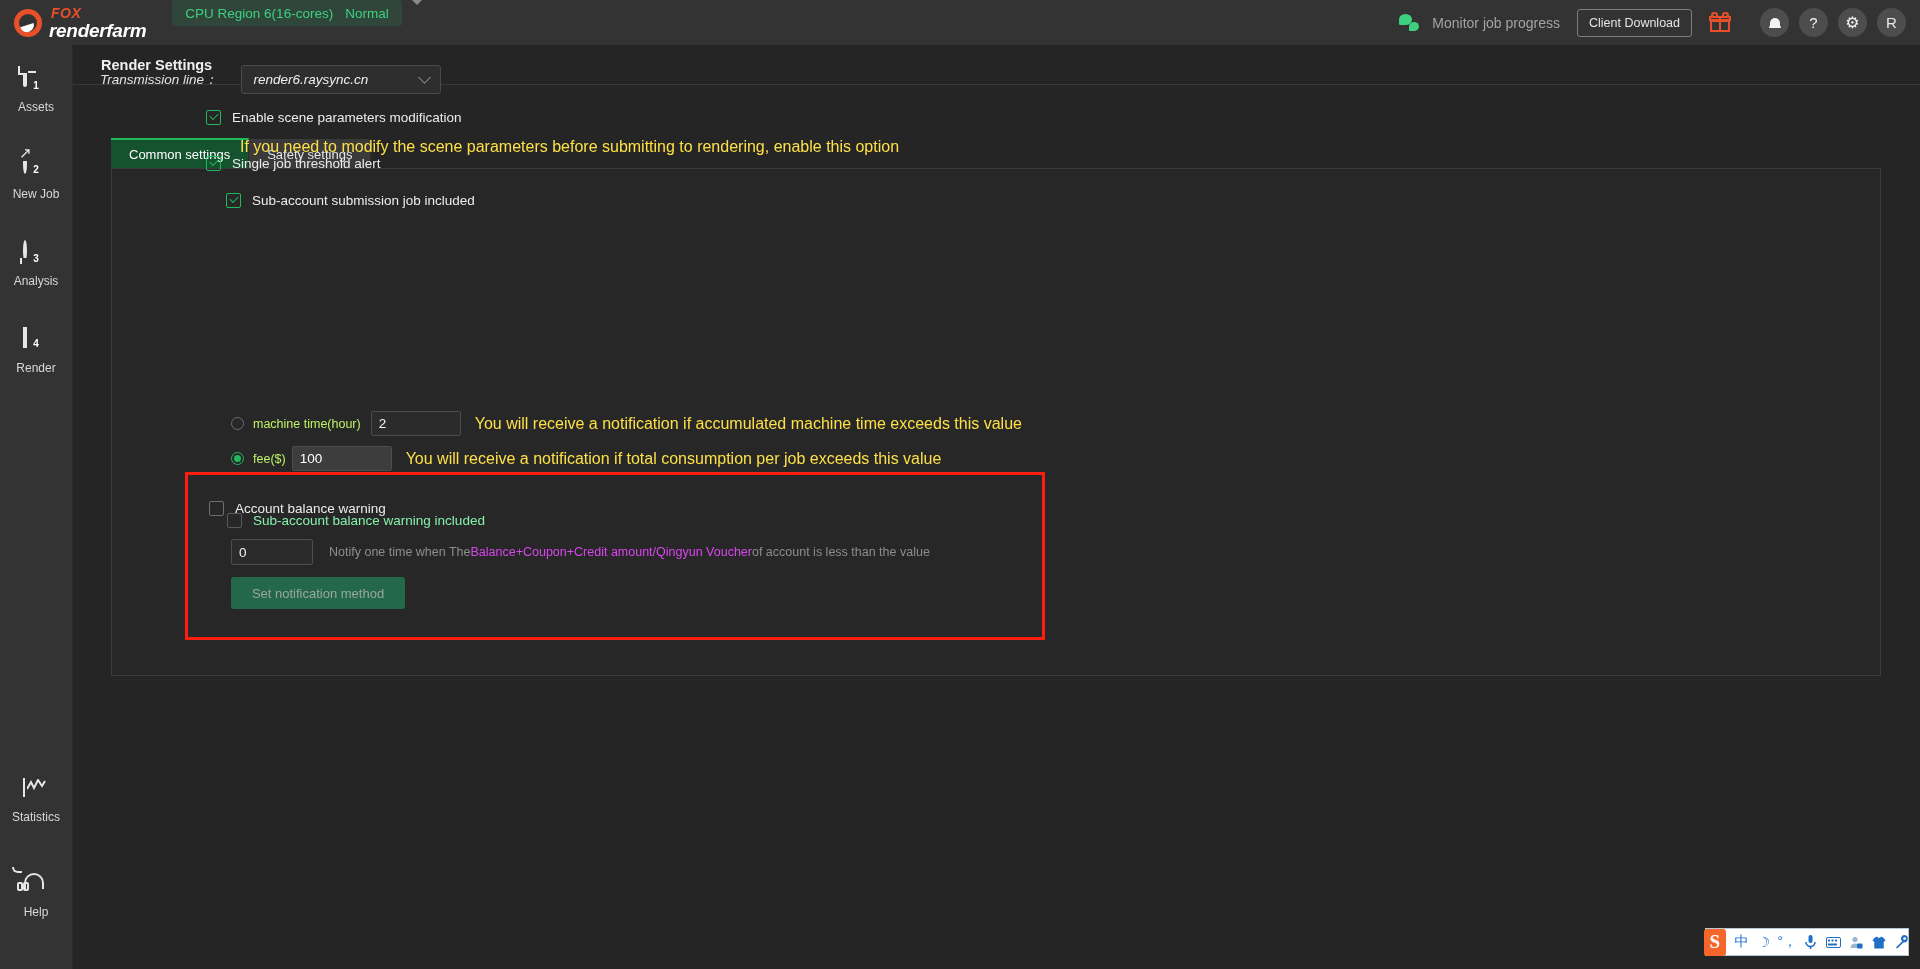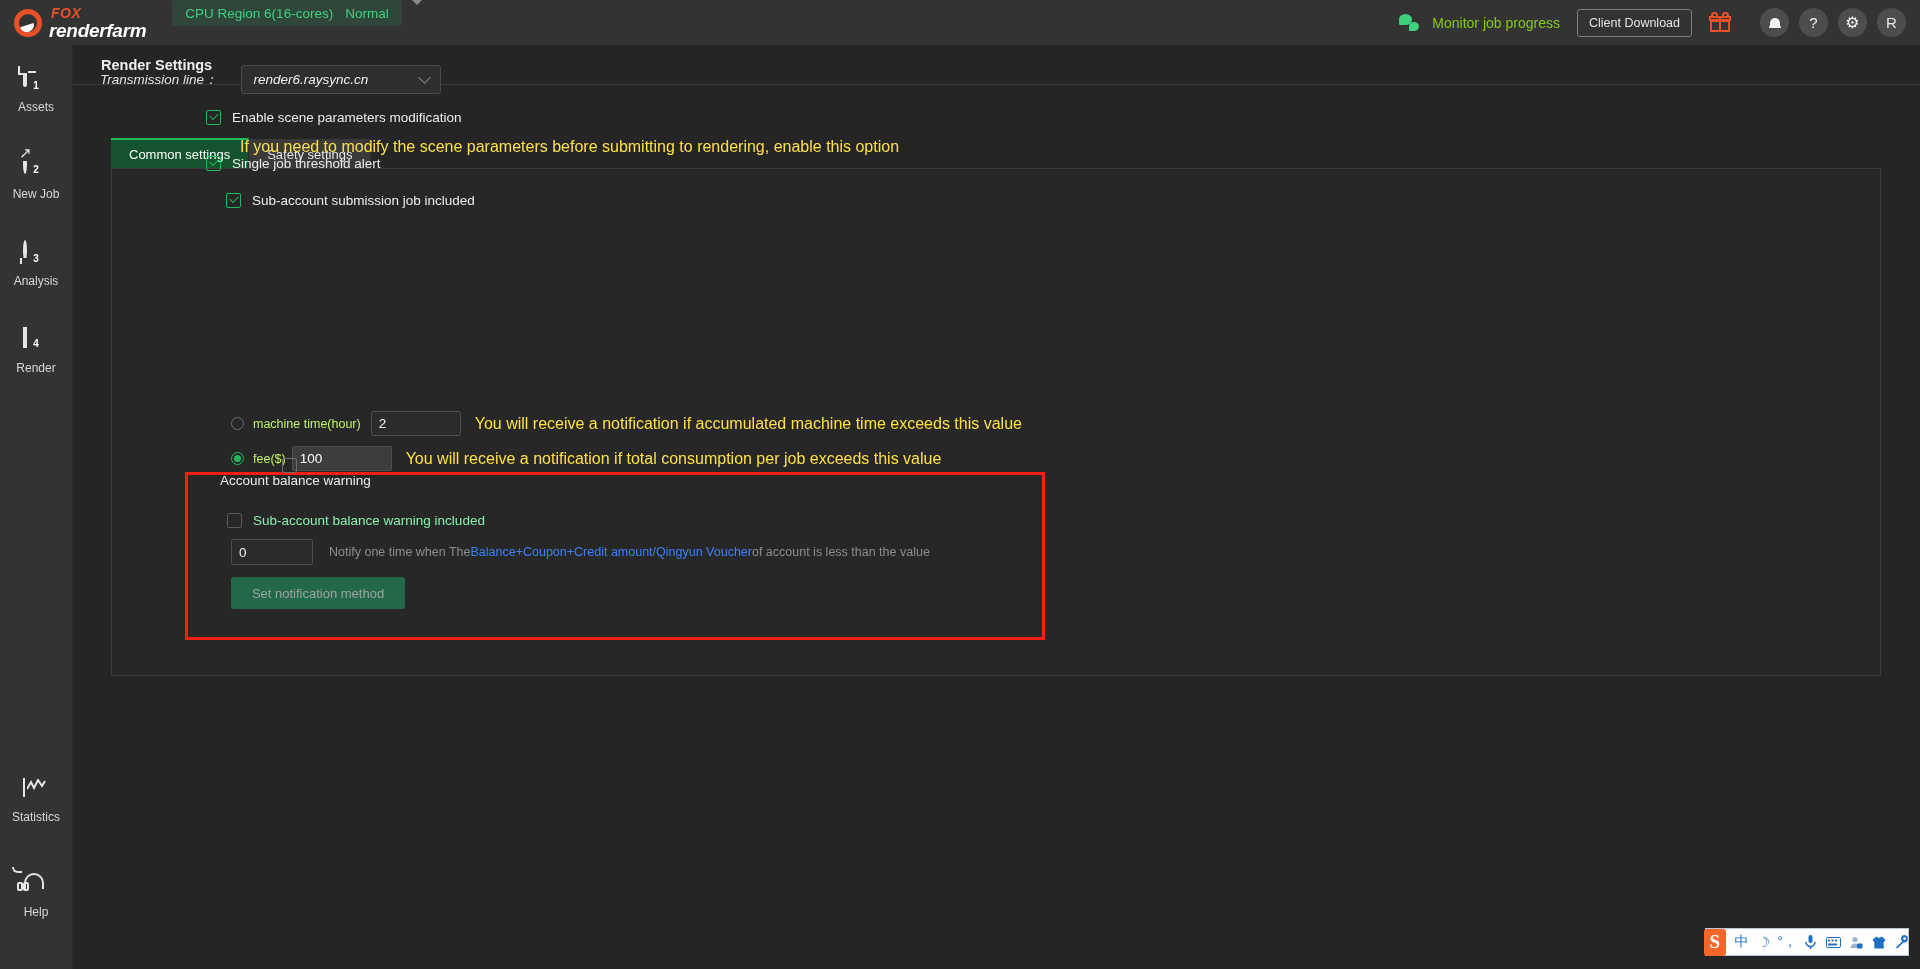--- a/index.html
+++ b/index.html
@@ -51,21 +51,21 @@
     border-left: 5px solid transparent; border-right: 5px solid transparent;
     border-top: 5px solid #8a8a8a;
   }
 
   .topbar-right {
     margin-left: auto; display: flex; align-items: center;
     gap: 0px; margin-right: 14px;
   }
   .wechat-link {
     display: flex; align-items: center; gap: 13px;
-    color: #84cc16; font-size: 14px; margin-right: 17px;
+    color: #a3a3a3; font-size: 14px; margin-right: 17px;
   }
   .wechat-icon { width: 20px; height: 17px; position: relative; }
   .wechat-icon .b1, .wechat-icon .b2 {
     position: absolute; background: #3dd07f; border-radius: 50% 50% 50% 10%;
   }
   .wechat-icon .b1 { width: 13px; height: 11px; left: 0; top: 0; }
   .wechat-icon .b2 { width: 10px; height: 9px; right: 0; bottom: 0; }
   .client-dl {
     height: 28px; padding: 0 11px; border: 1px solid #7d7d7d;
     border-radius: 3px; color: #e4e4e4; font-size: 12.5px;
@@ -311,24 +311,24 @@
   .num-input.bright { background: #3d3d3d; color: #ffffff; }
   #radio-mt { left: 231px; top: 411px; }
   #radio-fee { left: 231px; top: 446px; }
 
   
   #redbox {
     position: absolute; left: 185px; top: 472px;
     width: 860px; height: 168px;
     border: 3px solid #ff1d12;
   }
-  #cb-balance { left: 209px; top: 458px; flex-direction: column; }
+  #cb-balance { left: 209px; top: 501px; }
   #cb-subbalance { left: 227px; top: 513px; }
   #notify-row { left: 231px; top: 539px; }
-  .grn { color: #3b82f6; }
+  .grn { color: #d946ef; }
   .notify-text { font-size: 12.5px; color: #8d8d8d; margin-left: 16px; }
   #notif-btn {
     position: absolute; left: 231px; top: 577px;
     width: 174px; height: 32px; border-radius: 3px;
     background: #24684a; color: #9aa69f; font-size: 13px;
     display: flex; align-items: center; justify-content: center;
   }
 
   
   #ime {

